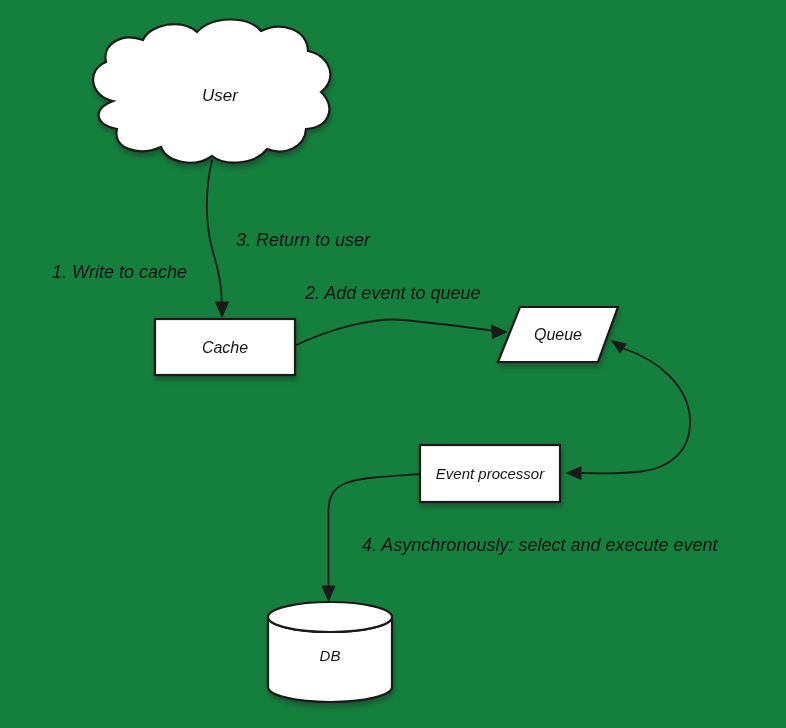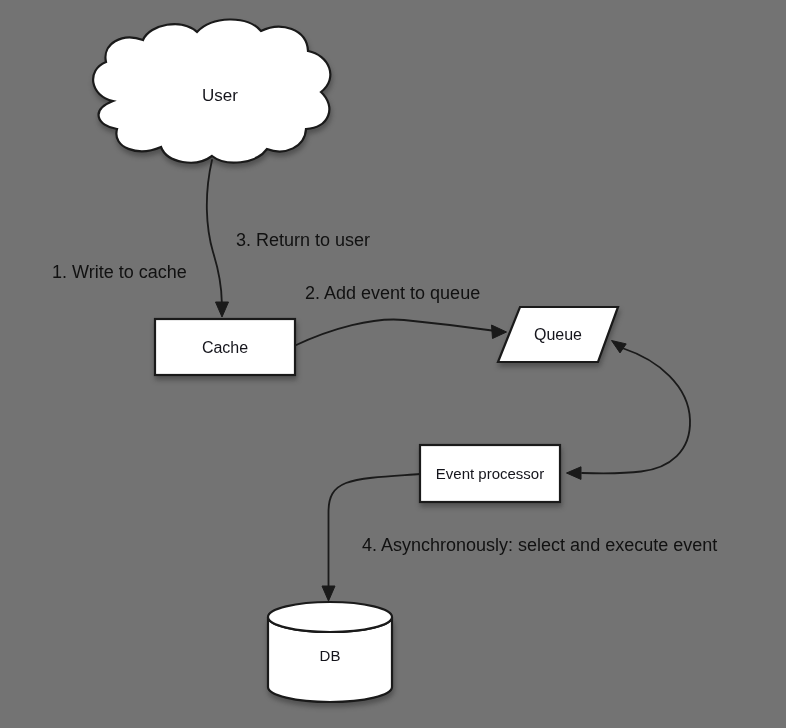--- a/index.html
+++ b/index.html
@@ -5,22 +5,23 @@
   html, body {
     margin: 0;
     padding: 0;
     background: #ffffff;
     font-family: "Liberation Sans", sans-serif;
   }
   .canvas-wrap {
     width: 786px;
     height: 728px;
     position: relative;
-    background: #737373;
+    background: #15803d;
     overflow: hidden;
+    font-style: italic;
   }
   svg { display: block; }
   .shape {
     fill: #ffffff;
     stroke: #1a1a1a;
     stroke-width: 2.2;
     filter: drop-shadow(1px 4px 2.5px rgba(30,30,30,0.40));
   }
   .shape-nofx {
     fill: #ffffff;

